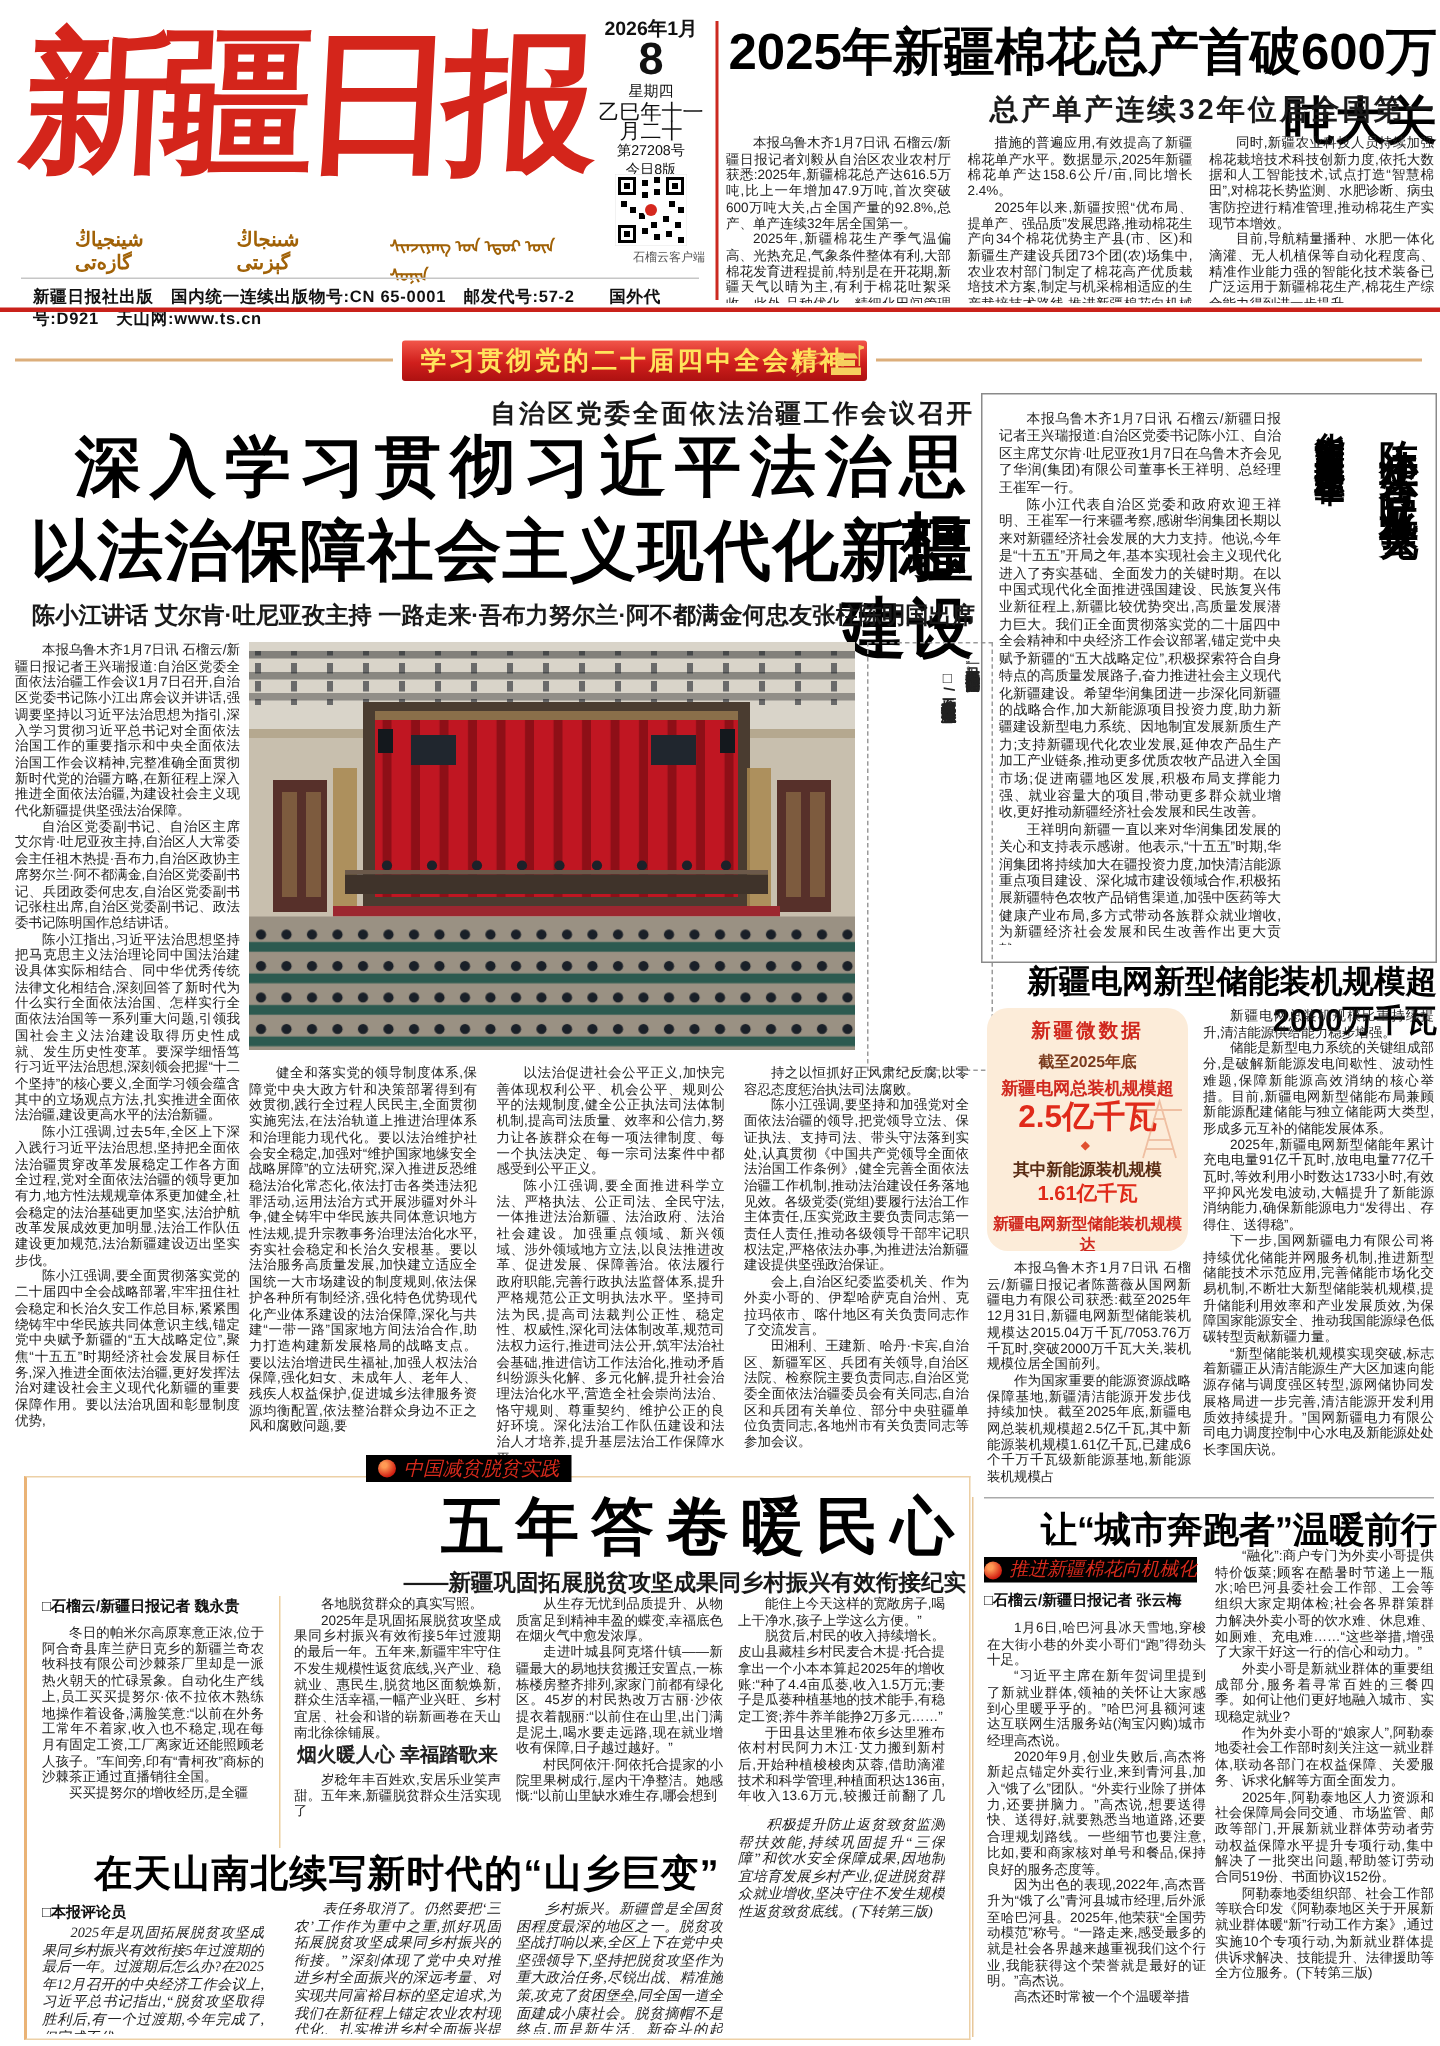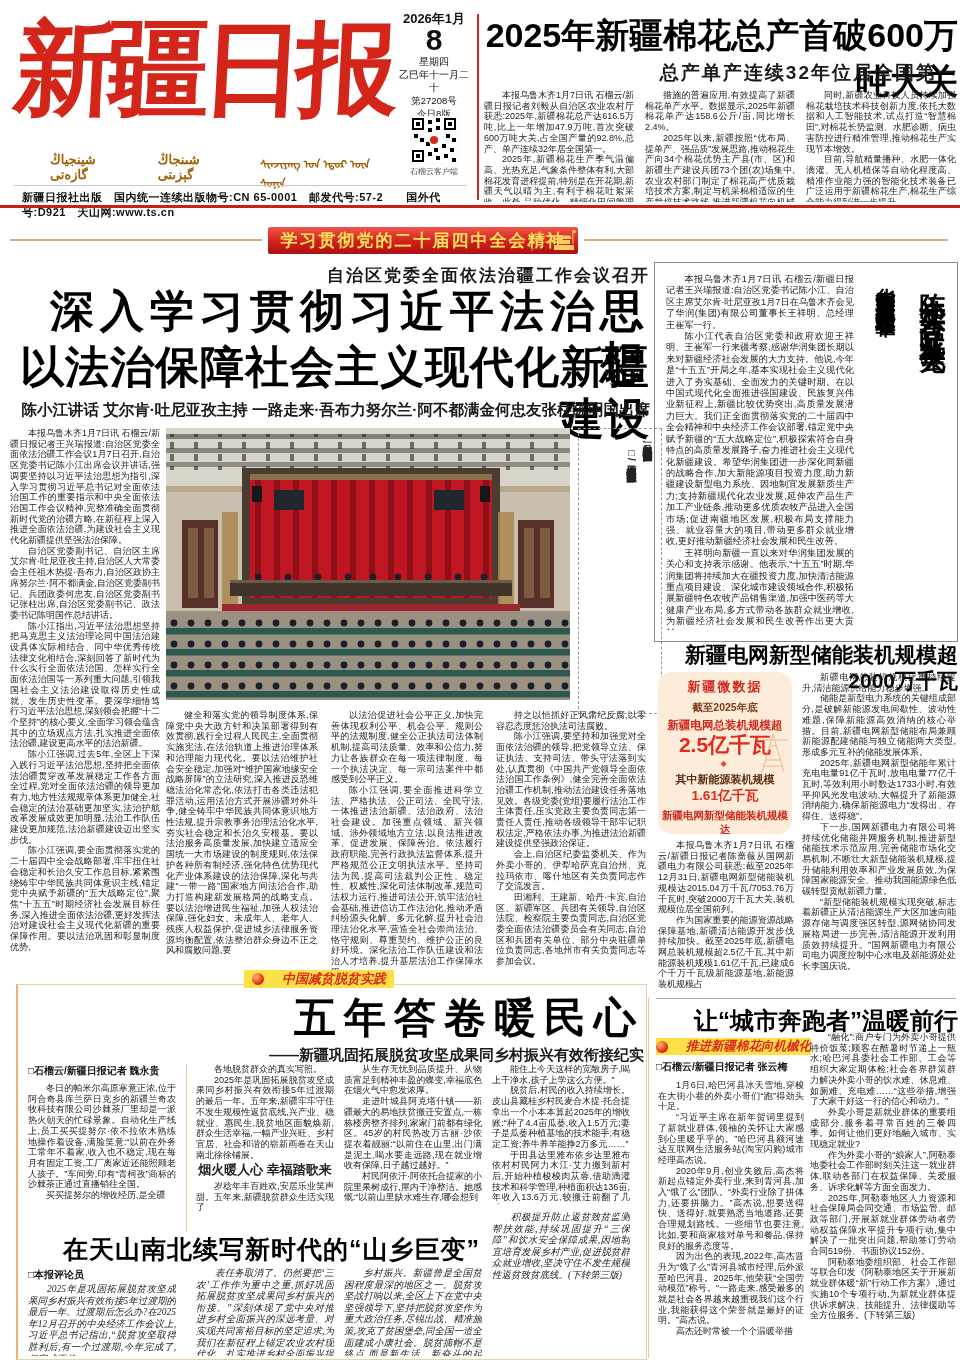--- a/index.html
+++ b/index.html
@@ -29,48 +29,48 @@
   .meeting-box{border:1px solid #8a8a8a}
   .databox{background:#fcecd9;border-radius:14px;text-align:center;overflow:hidden}
   .databox .t{color:#d0281e;font-weight:900;font-size:13px;letter-spacing:2px;margin-top:6px}
   .databox .l1{color:#7a3b1e;font-weight:bold;font-size:10.5px;margin-top:5px}
   .databox .l2{color:#d0281e;font-weight:900;font-size:11.5px;margin-top:3px}
   .databox .l3{color:#e02a1a;font-weight:900;font-size:21px;line-height:23px}
   .databox .l4{color:#5a2c14;font-weight:bold;font-size:11px;margin-top:4px}
   .databox .l5{color:#e02a1a;font-weight:900;font-size:13.5px}
   .databox .l6{color:#d0281e;font-weight:900;font-size:10.5px;margin-top:4px}
   .databox .divider{color:#e05030;font-size:8px;line-height:8px;margin-top:4px;letter-spacing:3px}
-  .tagline{color:#d92a1c;font-weight:700;font-style:italic;font-size:13px;white-space:nowrap;
-           display:flex;align-items:center;gap:18px;background:#fde047;padding:0 8px}
+  .tagline{color:#d92a1c;font-weight:400;font-style:italic;font-size:13px;white-space:nowrap;
+           display:flex;align-items:center;gap:5px;background:#000000;padding:0 8px}
   .dot-logo{width:12px;height:12px;border-radius:50%;display:inline-block;flex:0 0 auto;
             background:radial-gradient(circle at 35% 32%,#ff9a55 15%,#d21f12 70%,#8e130a)}
   .fs{font-style:italic;font-family:"Liberation Serif","DejaVu Serif",serif;font-size:9.5px;line-height:11.6px}
   .subhead-mid{font-weight:900;font-size:13px;text-align:center;text-indent:0!important;margin:5px 0!important}
   .publine{font-size:11px;font-weight:bold;color:#111;letter-spacing:0.5px}
-  .qr-label{font-size:8px;color:#555;text-align:center}
+  .qr-label{font-size:8px;color:#555;text-align:right}
   .bottom-box{border:1px solid #ecd0a6;border-left:2px solid #eab376}
 </style>
 </head>
 <body>
 
 <div id="page">
 
   <div class="abs masthead" style="left:14px;top:6px;width:384px;height:134px">新疆日报</div>
 
   <div class="abs scripts" style="left:50px;top:152px;width:340px">
     <span>شينجياڭ گازەتى</span>
     <span>شىنجاڭ گېزىتى</span>
     <span style="font-size:11px">ᠰᠢᠨᠵᠢᠶᠠᠩ ᠤᠨ ᠡᠳᠦᠷ ᠦᠨ ᠰᠣᠨᠢᠨ</span>
   </div>
 
   <div class="abs dateblock" style="left:396px;top:12px;width:76px">
     <div class="ym">2026年1月</div>
     <div class="day">8</div>
     <div>星期四</div>
-    <div style="font-size:10px">乙巳年十一月二十</div>
+    <div style="font-size:14px">乙巳年十一月二十</div>
     <div style="font-size:9.5px">第27208号</div>
     <div style="font-size:9.5px">今日8版</div>
   </div>
 
   <div class="abs" style="left:410px;top:116px;width:48px;height:48px">
     <svg width="48" height="48" viewBox="0 0 48 48">
       <rect width="48" height="48" fill="#fff" stroke="#ddd" stroke-width="0.5"></rect>
       <g fill="#000">
         <rect x="2" y="2" width="12" height="12"></rect>
           <rect x="34" y="2" width="12" height="12"></rect>

